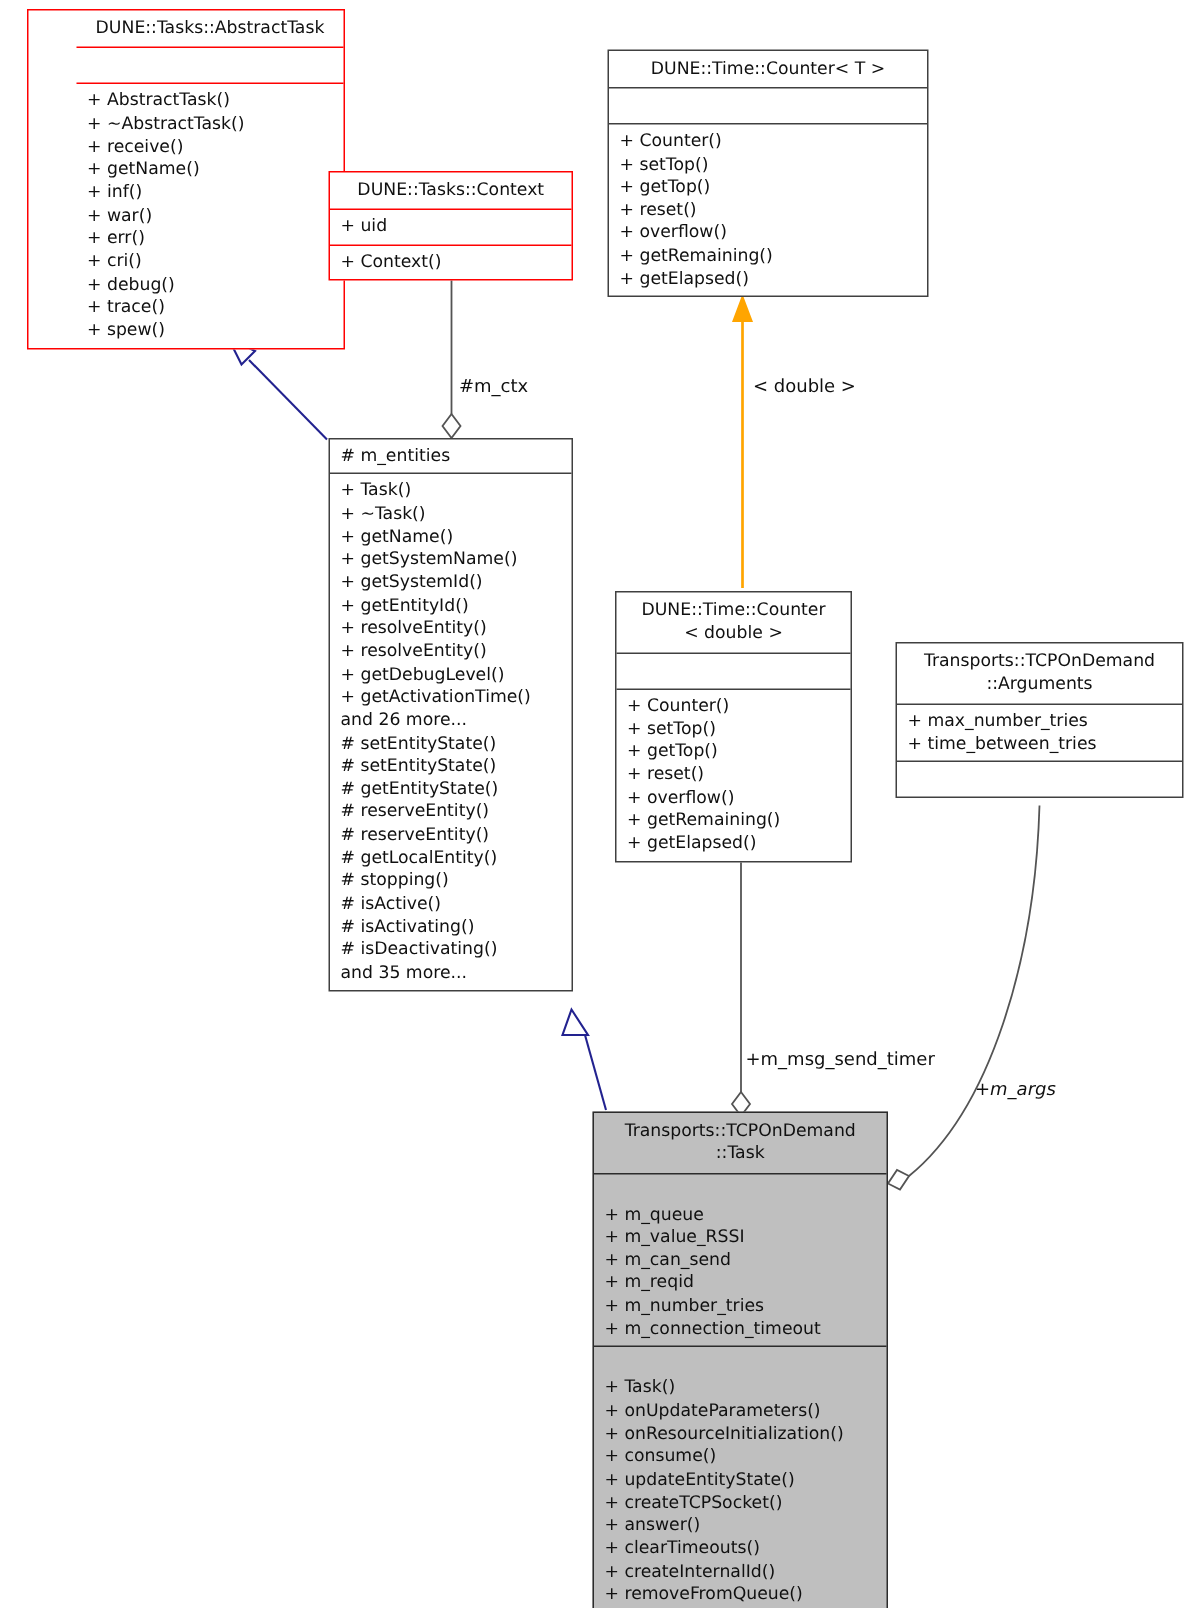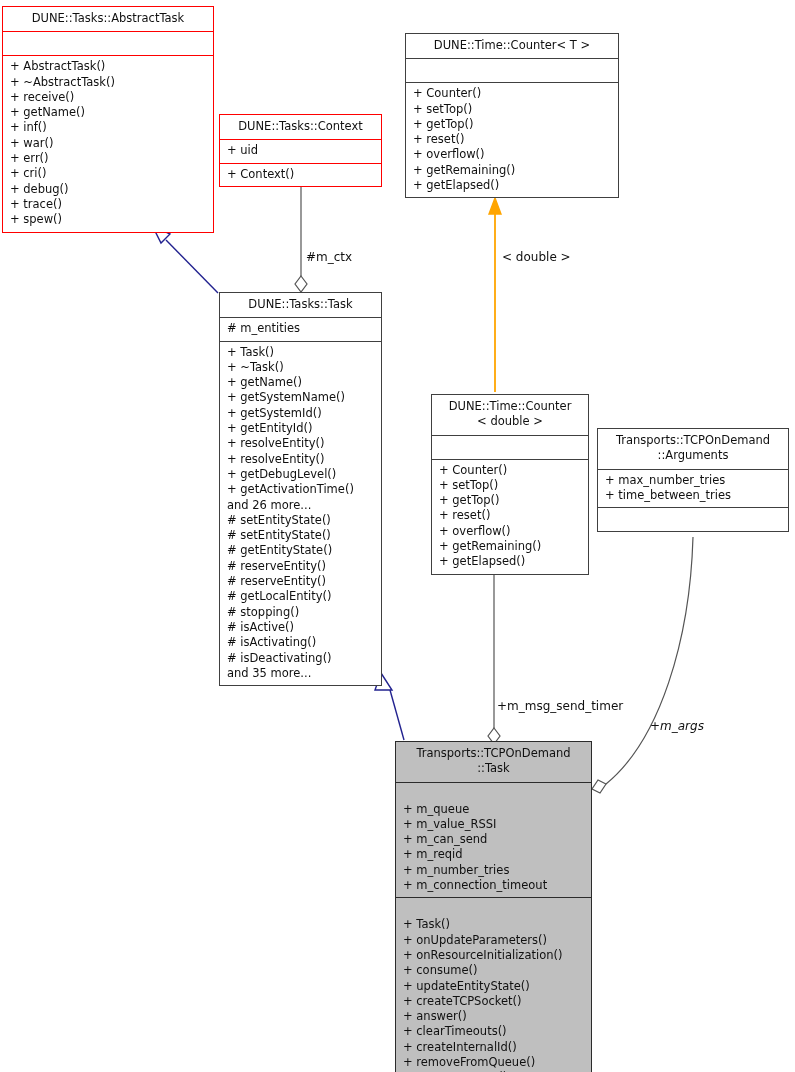--- a/index.html
+++ b/index.html
@@ -116,21 +116,21 @@
       <line x1="494" y1="573" x2="494" y2="728" stroke="#545454" stroke-width="1.2"></line>
       <polygon points="494,728 500,736 494,744 488,736" fill="#ffffff" stroke="#545454" stroke-width="1.2"></polygon>
     </g>
 
     <g>
       <path d="M 693,537 C 690,640 660,740 606,784" fill="none" stroke="#545454" stroke-width="1.2"></path>
       <polygon points="606,784 598,780 592,789 600,793" fill="#ffffff" stroke="#545454" stroke-width="1.2"></polygon>
     </g>
   </svg>
 
-  <div class="node red" style="left:2px; top:6px; width:212px;">
+  <div class="node red" style="left:18px; top:6px; width:212px;padding-left:32px;">
     <div class="title">DUNE::Tasks::AbstractTask</div>
     <div class="compartment empty"></div>
     <div class="compartment last">
       <div class="member">+ AbstractTask()</div>
       <div class="member">+ ~AbstractTask()</div>
       <div class="member">+ receive()</div>
       <div class="member">+ getName()</div>
       <div class="member">+ inf()</div>
       <div class="member">+ war()</div>
       <div class="member">+ err()</div>
@@ -159,21 +159,20 @@
       <div class="member">+ setTop()</div>
       <div class="member">+ getTop()</div>
       <div class="member">+ reset()</div>
       <div class="member">+ overflow()</div>
       <div class="member">+ getRemaining()</div>
       <div class="member">+ getElapsed()</div>
     </div>
   </div>
 
   <div class="node" style="left:219px; top:292px; width:163px;">
-    <div class="title">DUNE::Tasks::Task</div>
     <div class="compartment">
       <div class="member"># m_entities</div>
     </div>
     <div class="compartment last">
       <div class="member">+ Task()</div>
       <div class="member">+ ~Task()</div>
       <div class="member">+ getName()</div>
       <div class="member">+ getSystemName()</div>
       <div class="member">+ getSystemId()</div>
       <div class="member">+ getEntityId()</div>
@@ -189,21 +188,21 @@
       <div class="member"># reserveEntity()</div>
       <div class="member"># getLocalEntity()</div>
       <div class="member"># stopping()</div>
       <div class="member"># isActive()</div>
       <div class="member"># isActivating()</div>
       <div class="member"># isDeactivating()</div>
       <div class="member">and 35 more...</div>
     </div>
   </div>
 
-  <div class="node" style="left:431px; top:394px; width:158px;">
+  <div class="node" style="left:410px; top:394px; width:158px;">
     <div class="title">DUNE::Time::Counter
 &lt; double &gt;</div>
     <div class="compartment empty"></div>
     <div class="compartment last">
       <div class="member">+ Counter()</div>
       <div class="member">+ setTop()</div>
       <div class="member">+ getTop()</div>
       <div class="member">+ reset()</div>
       <div class="member">+ overflow()</div>
       <div class="member">+ getRemaining()</div>

